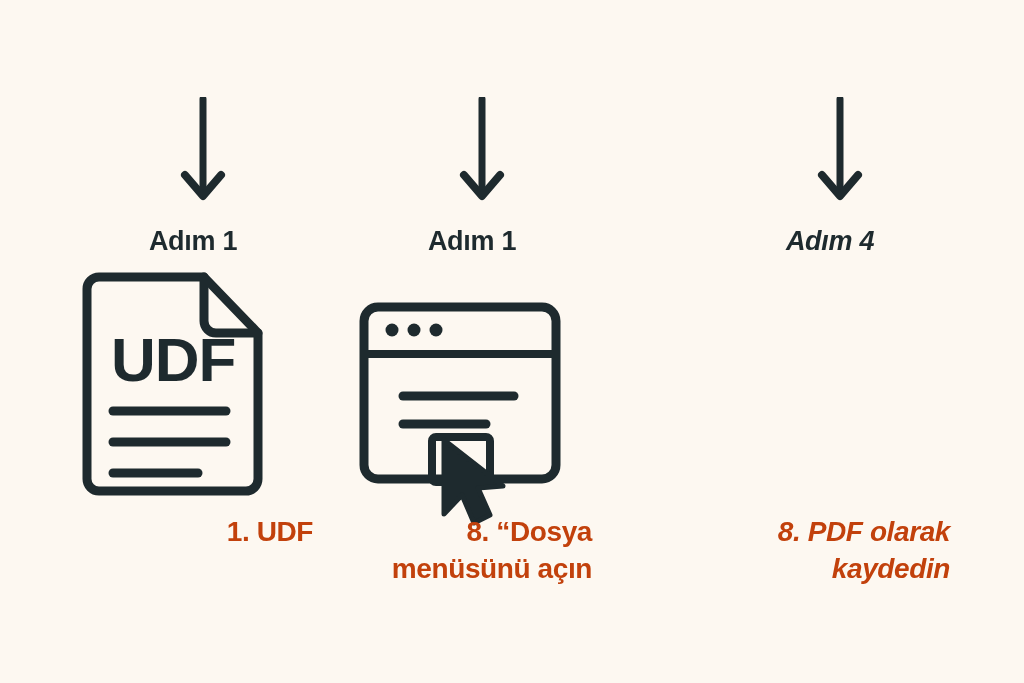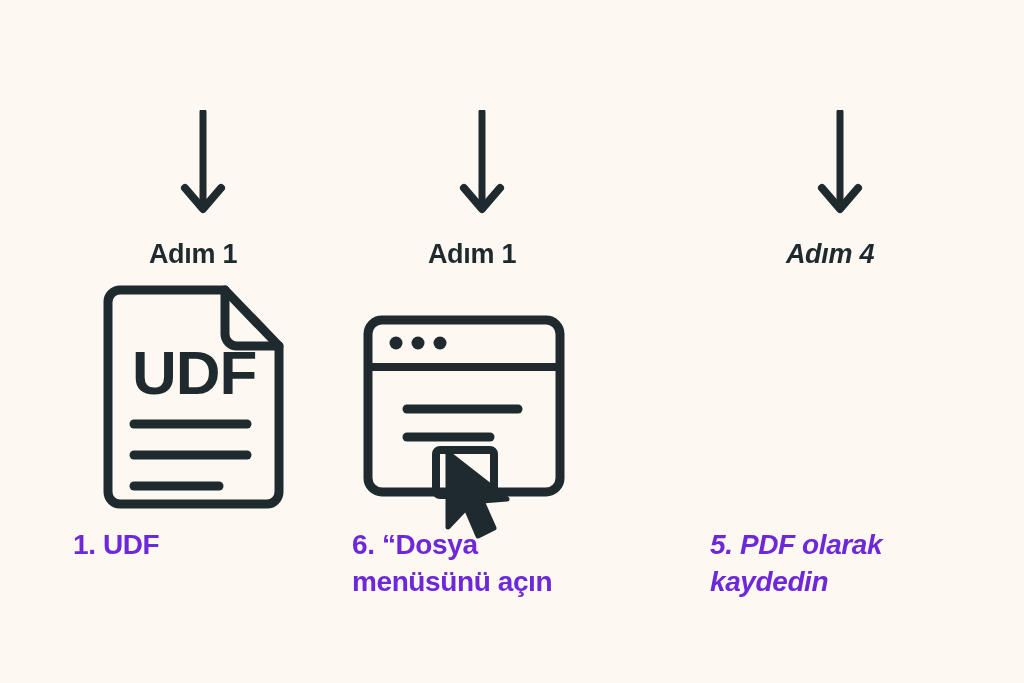--- a/index.html
+++ b/index.html
@@ -15,21 +15,21 @@
     overflow: hidden;
   }
   .canvas {
     position: relative;
     width: 1024px;
     height: 683px;
     background: #fdf8f1;
   }
   .column {
     position: absolute;
-    top: 14px;
+    top: 1px;
     height: 527px;
     display: flex;
     flex-direction: column;
     align-items: center;
   }
   
   .arrow-wrap {
     position: absolute;
     top: 96px;
   }
@@ -47,37 +47,36 @@
     letter-spacing: -0.3px;
     color: #1e2a2e;
     white-space: nowrap;
   }
   
   .icon-wrap {
     position: absolute;
     top: 272px;
     width: 100%;
     display: flex;
-    justify-content: center;
   }
   .icon-wrap svg {
     display: block;
     overflow: visible;
   }
   
   .caption {
     position: absolute;
     top: 513px;
     width: 100%;
-    text-align: left;
+    text-align: right;
     font-size: 28px;
     line-height: 1.32;
     font-weight: 700;
     letter-spacing: -0.4px;
-    color: #6d28d9;
+    color: #c2410c;
   }
   .caption .line {
     display: block;
     white-space: nowrap;
   }
 </style>
 </head>
 <body>
 
 <div class="canvas">
@@ -146,36 +145,36 @@
 
         <rect x="80" y="140" width="58" height="45" rx="4" ry="4" fill="none" stroke="#1e2a2e" stroke-width="8"></rect>
 
         <g>
           <path d="M92 143 L92 217 L110 198 L122 226 L138 218 L126 191 L151 189 Z" fill="#1e2a2e" stroke="#1e2a2e" stroke-width="5" stroke-linejoin="round"></path>
         </g>
       </svg>
     </div>
 
     <div class="caption">
-      <span class="line">6. “Dosya</span>
+      <span class="line">8. “Dosya</span>
       <span class="line">menüsünü açın</span>
     </div>
   </div>
 
   <div class="column" style="left:710px; width:240px;font-style:italic;">
 
     <div class="arrow-wrap" style="left:105px;">
       <svg width="50" height="108" viewBox="0 0 50 108">
         <path d="M25 2 L25 96" stroke="#1e2a2e" stroke-width="7" stroke-linecap="round" fill="none"></path>
         <path d="M7 78 L25 99 L43 78" stroke="#1e2a2e" stroke-width="8" stroke-linecap="round" stroke-linejoin="round" fill="none"></path>
       </svg>
     </div>
 
     <div class="step-label">Adım 4</div>
 
 
     <div class="caption">
-      <span class="line">5. PDF olarak</span>
+      <span class="line">8. PDF olarak</span>
       <span class="line">kaydedin</span>
     </div>
   </div>
 
 </div>
 
 </body></html>

